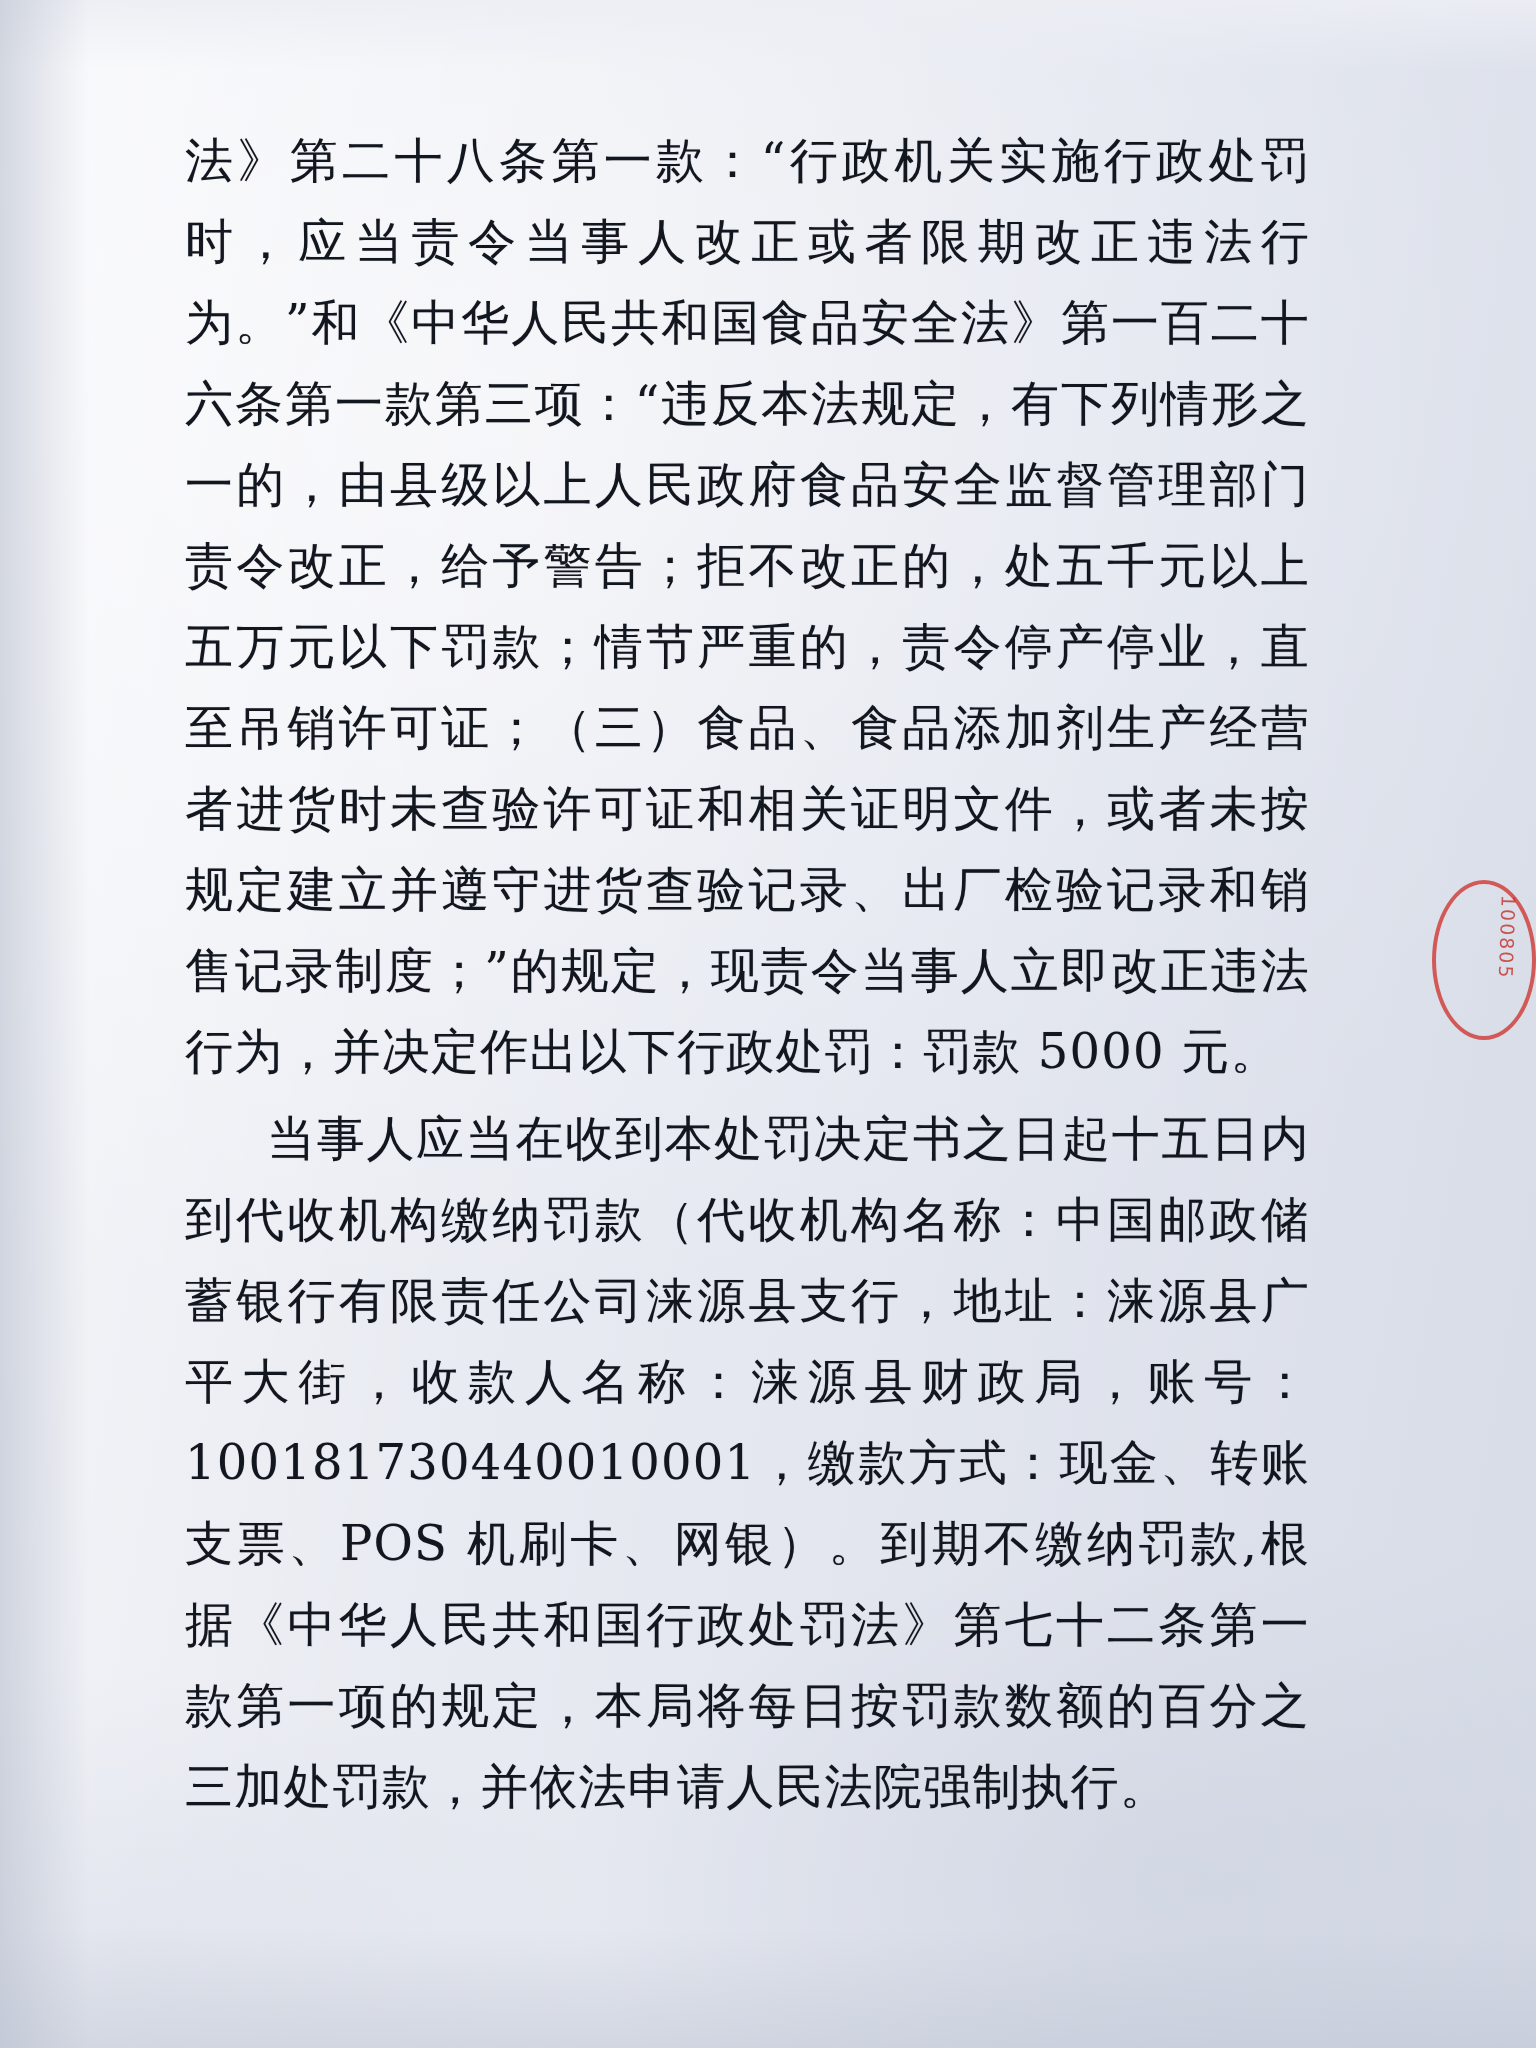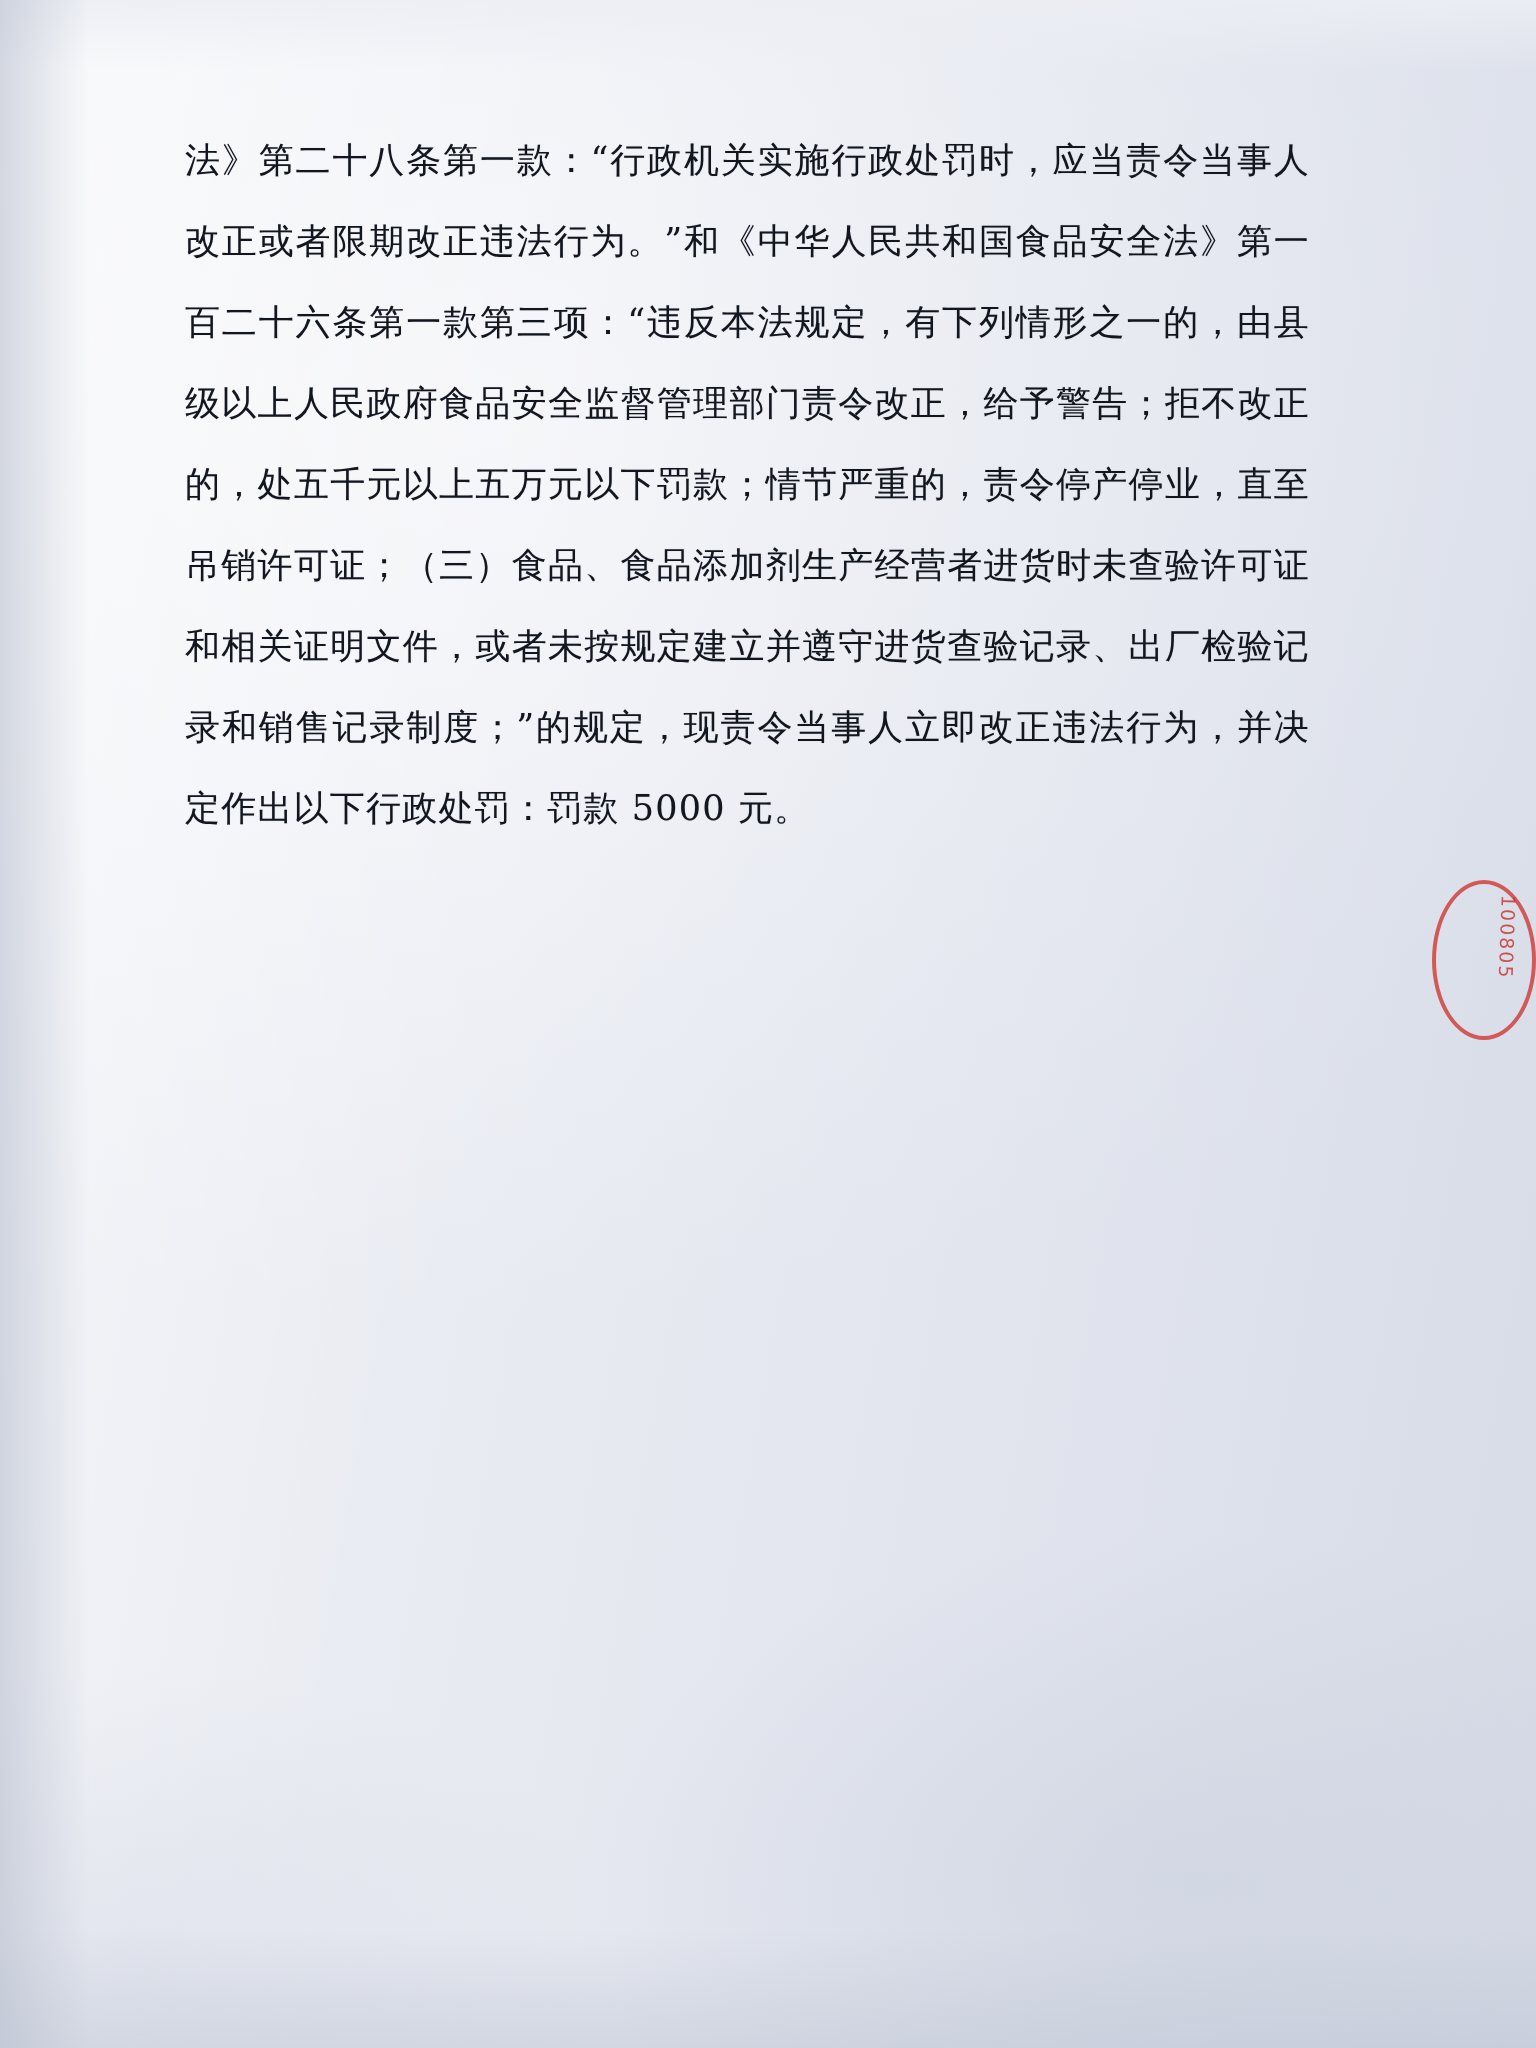--- a/index.html
+++ b/index.html
@@ -39,21 +39,21 @@
     position: absolute;
     left: 185px;
     top: 120px;
     width: 1125px;
     z-index: 3;
   }
 
   .para {
     margin: 0 0 6px 0;
     color: #12161f;
-    font-size: 35px;
+    font-size: 48px;
     line-height: 81px;
     letter-spacing: 1.2px;
     text-align: justify;
     text-justify: inter-ideograph;
     text-indent: 0;
     font-weight: 500;
     text-shadow: 0 0 1px rgba(18,22,31,0.28);
   }
   .para.indent {
     text-indent: 82px;
@@ -124,20 +124,21 @@
 <body>
 
 <div id="page">
 
   <div class="edge-shadow-top"></div>
   <div class="edge-shadow-left"></div>
   <div class="edge-shadow-bottom"></div>
 
   <div class="doc-body">
     <p class="para">法》第二十八条第一款：“行政机关实施行政处罚时，应当责令当事人改正或者限期改正违法行为。”和《中华人民共和国食品安全法》第一百二十六条第一款第三项：“违反本法规定，有下列情形之一的，由县级以上人民政府食品安全监督管理部门责令改正，给予警告；拒不改正的，处五千元以上五万元以下罚款；情节严重的，责令停产停业，直至吊销许可证；（三）食品、食品添加剂生产经营者进货时未查验许可证和相关证明文件，或者未按规定建立并遵守进货查验记录、出厂检验记录和销售记录制度；”的规定，现责令当事人立即改正违法行为，并决定作出以下行政处罚：罚款 5000 元。</p>
+    <p class="para indent">当事人应当在收到本处罚决定书之日起十五日内到代收机构缴纳罚款（代收机构名称：中国邮政储蓄银行有限责任公司涞源县支行，地址：涞源县广平大街，收款人名称：涞源县财政局，账号：100181730440010001，缴款方式：现金、转账支票、POS 机刷卡、网银）。到期不缴纳罚款,根据《中华人民共和国行政处罚法》第七十二条第一款第一项的规定，本局将每日按罚款数额的百分之三加处罚款，并依法申请人民法院强制执行。</p>
   </div>
 
   <div class="seal">
     <div class="ring"></div>
     <div class="seal-text">100805</div>
   </div>
 
 </div>
 
 </body></html>

